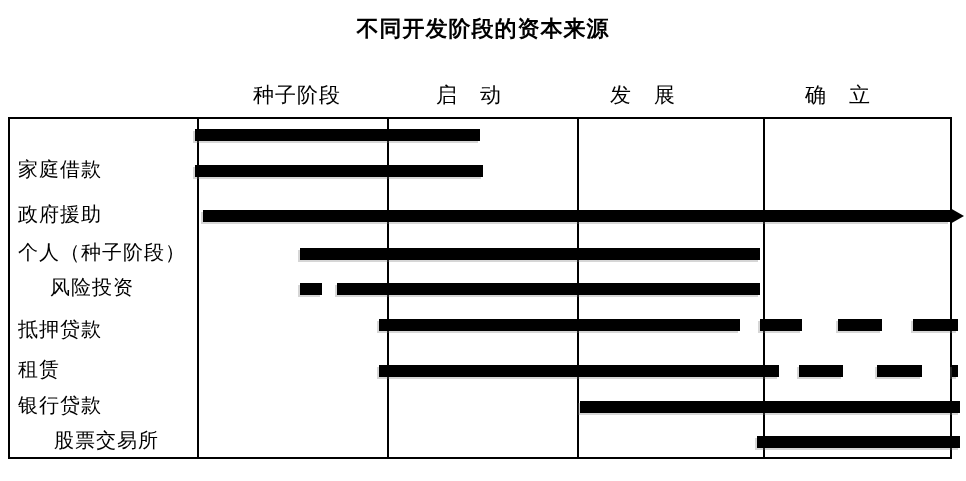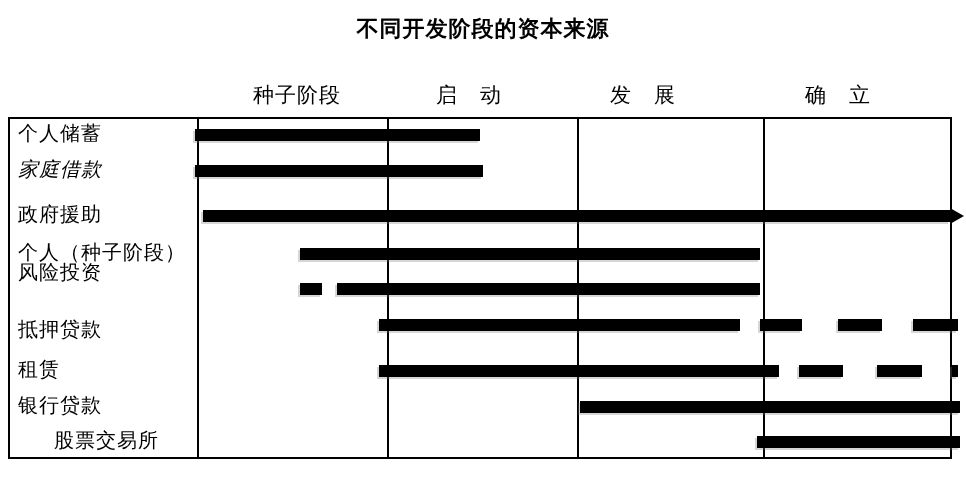--- a/index.html
+++ b/index.html
@@ -44,30 +44,29 @@
   <div id="chart" style="position:absolute;left:0;top:0;width:966px;height:481px;">
       <div class="stage-header" style="left: 297px;">种子阶段</div>
       <div class="stage-header" style="left: 458px; margin-left: 11px;">启　动</div>
       <div class="stage-header" style="left: 643px;">发　展</div>
       <div class="stage-header" style="left: 838px;">确　立</div>
       <div class="table-frame" style="left: 8px; top: 117px; width: 944px; height: 342px;"></div>
       <div class="gridline" style="left: 197px; top: 117px; height: 342px;"></div>
       <div class="gridline" style="left: 387px; top: 117px; height: 342px;"></div>
       <div class="gridline" style="left: 577px; top: 117px; height: 342px;"></div>
       <div class="gridline" style="left: 763px; top: 117px; height: 342px;"></div>
-      <div class="row-label" style="top: 135px;">个人储蓄</div>
       <div class="bar-segment" style="left: 195px; top: 129px; width: 285px;"></div>
-      <div class="row-label" style="top: 171px; font-style: italic;">家庭借款</div>
+      <div class="row-label" style="top: 171px;">家庭借款</div>
       <div class="bar-segment" style="left: 195px; top: 165px; width: 288px;"></div>
       <div class="row-label" style="top: 216px;">政府援助</div>
       <div class="bar-segment" style="left: 203px; top: 210px; width: 747px;"></div>
       <div class="arrow-tip" style="left: 950px; top: 208px;"></div>
       <div class="row-label" style="top: 254px;">个人（种子阶段）</div>
       <div class="bar-segment" style="left: 300px; top: 248px; width: 460px;"></div>
-      <div class="row-label" style="top: 274px;">风险投资</div>
+      <div class="row-label" style="top: 289px; margin-left: 32px;">风险投资</div>
       <div class="bar-segment" style="left: 300px; top: 283px; width: 22px;"></div>
       <div class="bar-segment" style="left: 337px; top: 283px; width: 423px;"></div>
       <div class="row-label" style="top: 331px; font-family: Liberation Serif, serif;">抵押贷款</div>
       <div class="bar-segment" style="left: 379px; top: 319px; width: 361px;"></div>
       <div class="bar-segment" style="left: 760px; top: 319px; width: 42px;"></div>
       <div class="bar-segment" style="left: 838px; top: 319px; width: 44px;"></div>
       <div class="bar-segment" style="left: 913px; top: 319px; width: 45px;"></div>
       <div class="row-label" style="top: 371px;">租赁</div>
       <div class="bar-segment" style="left: 379px; top: 365px; width: 400px;"></div>
       <div class="bar-segment" style="left: 799px; top: 365px; width: 44px;"></div>

